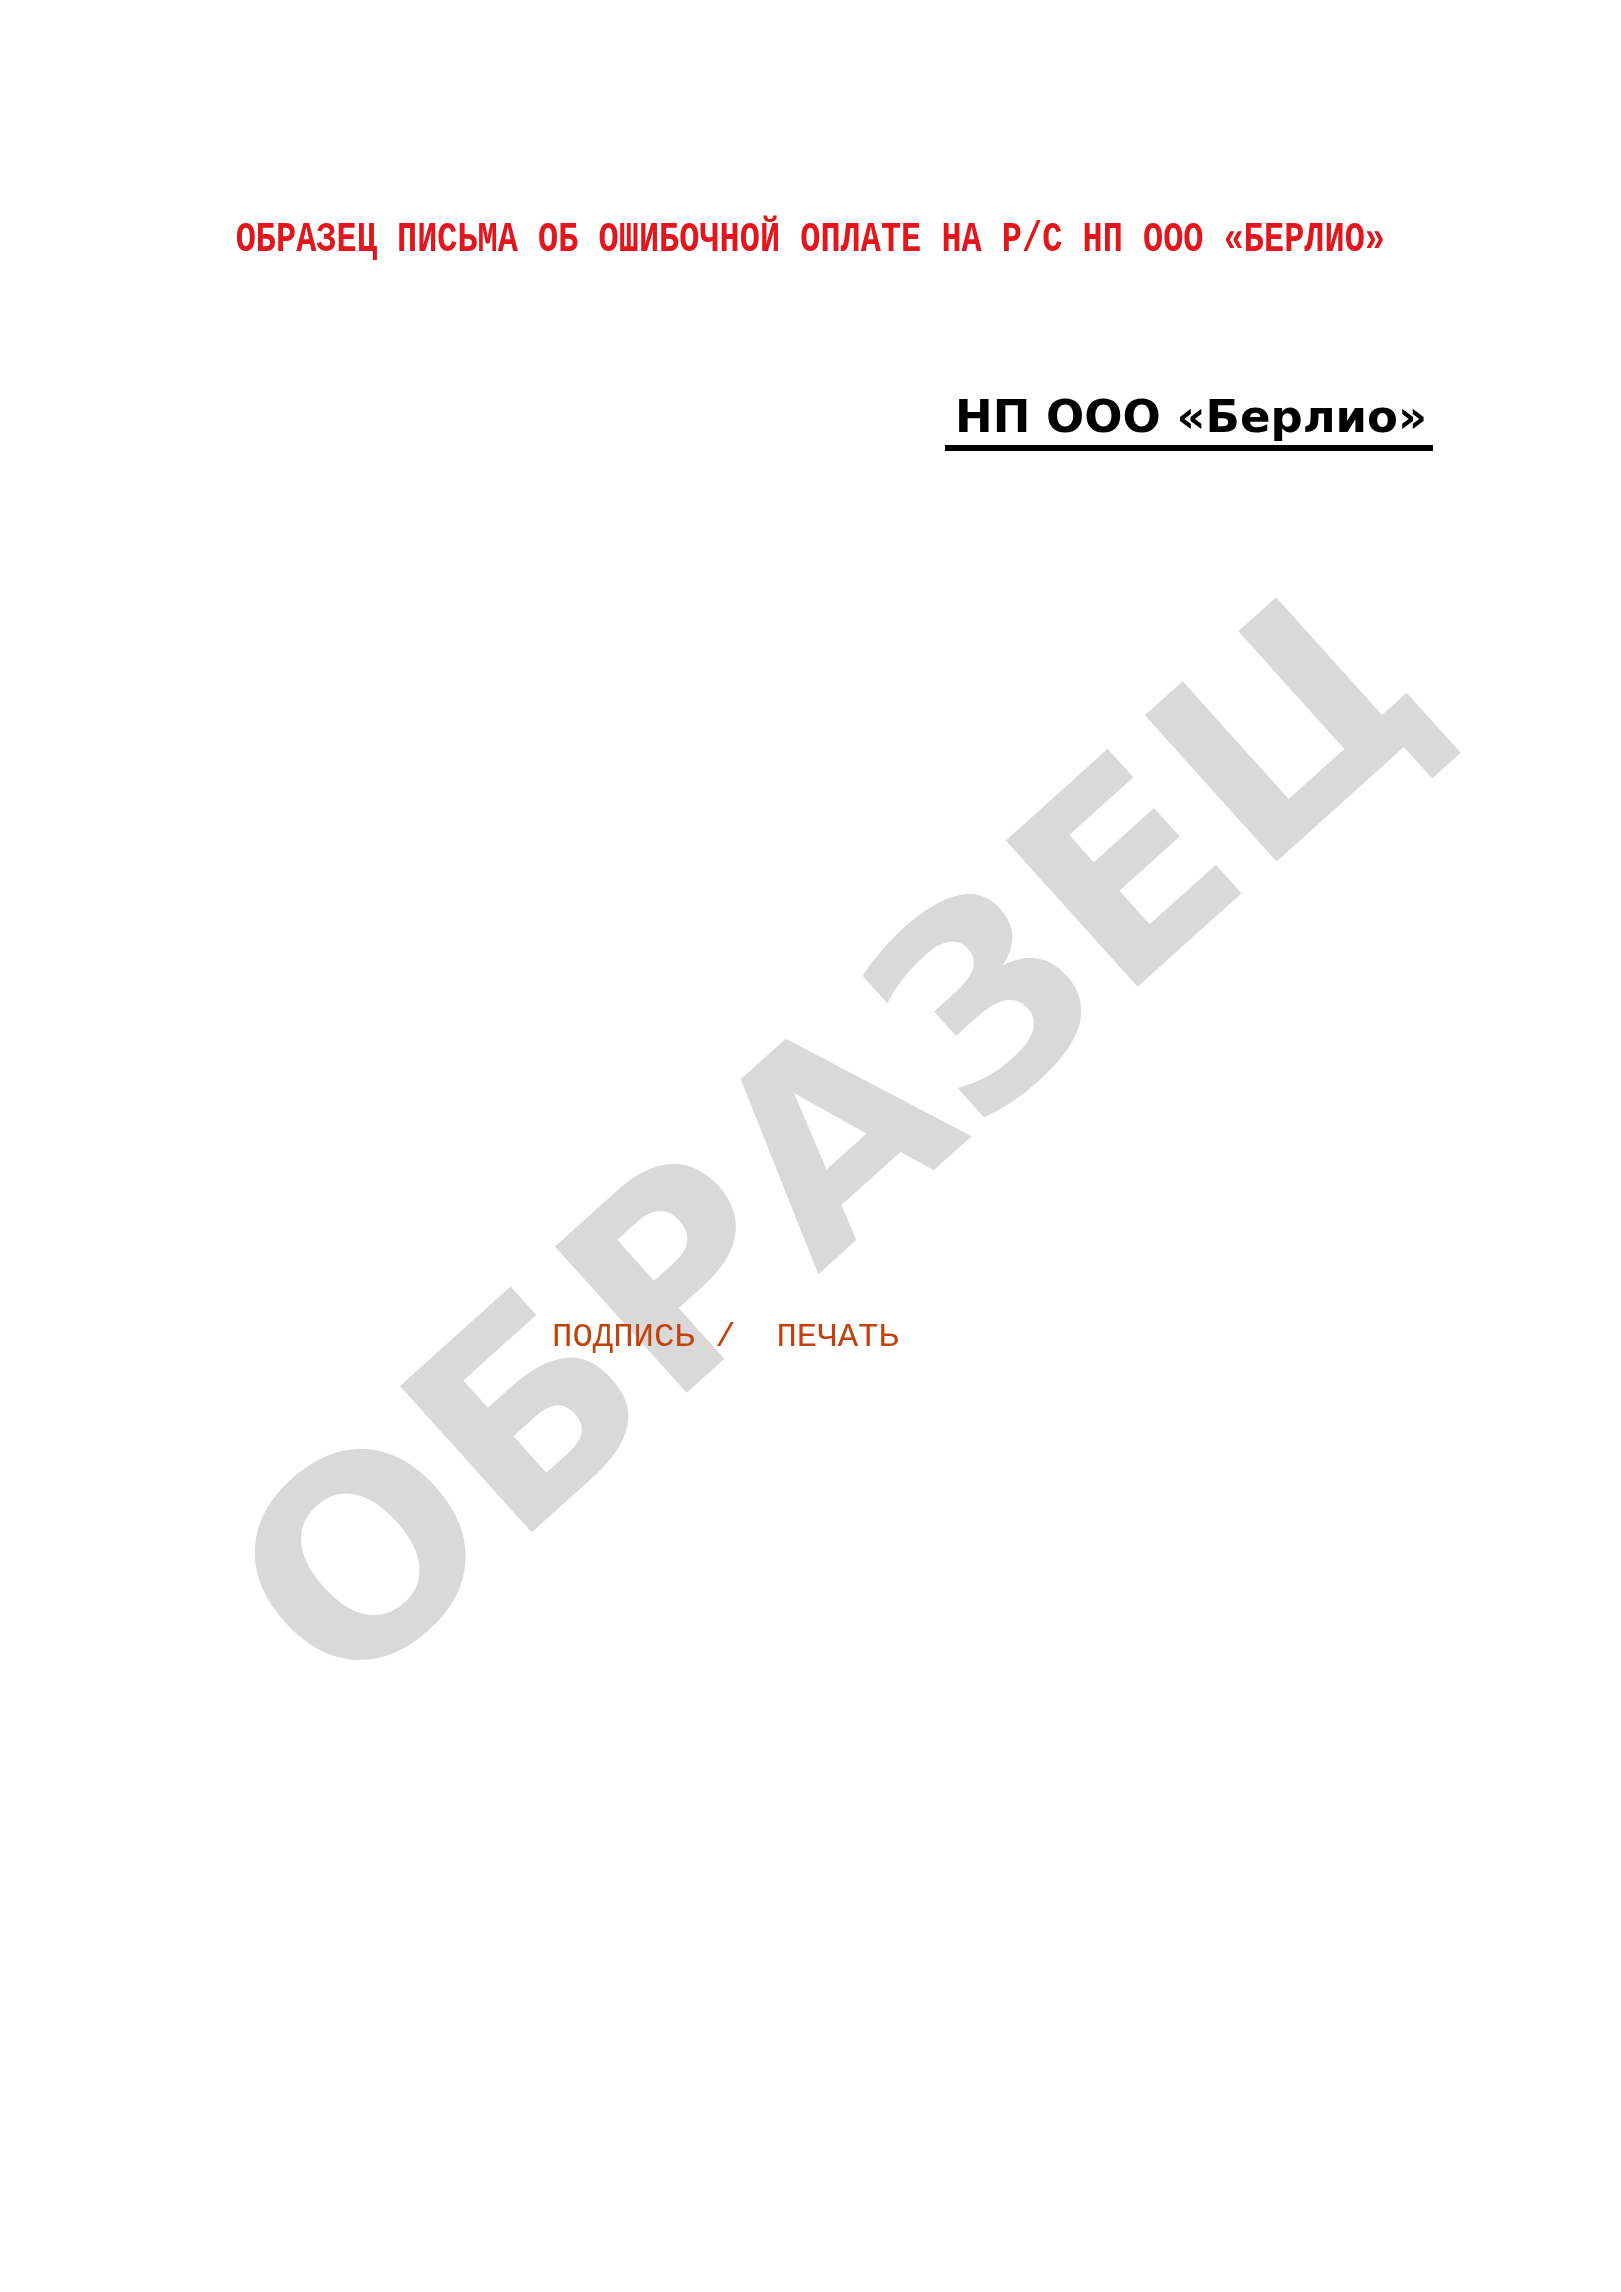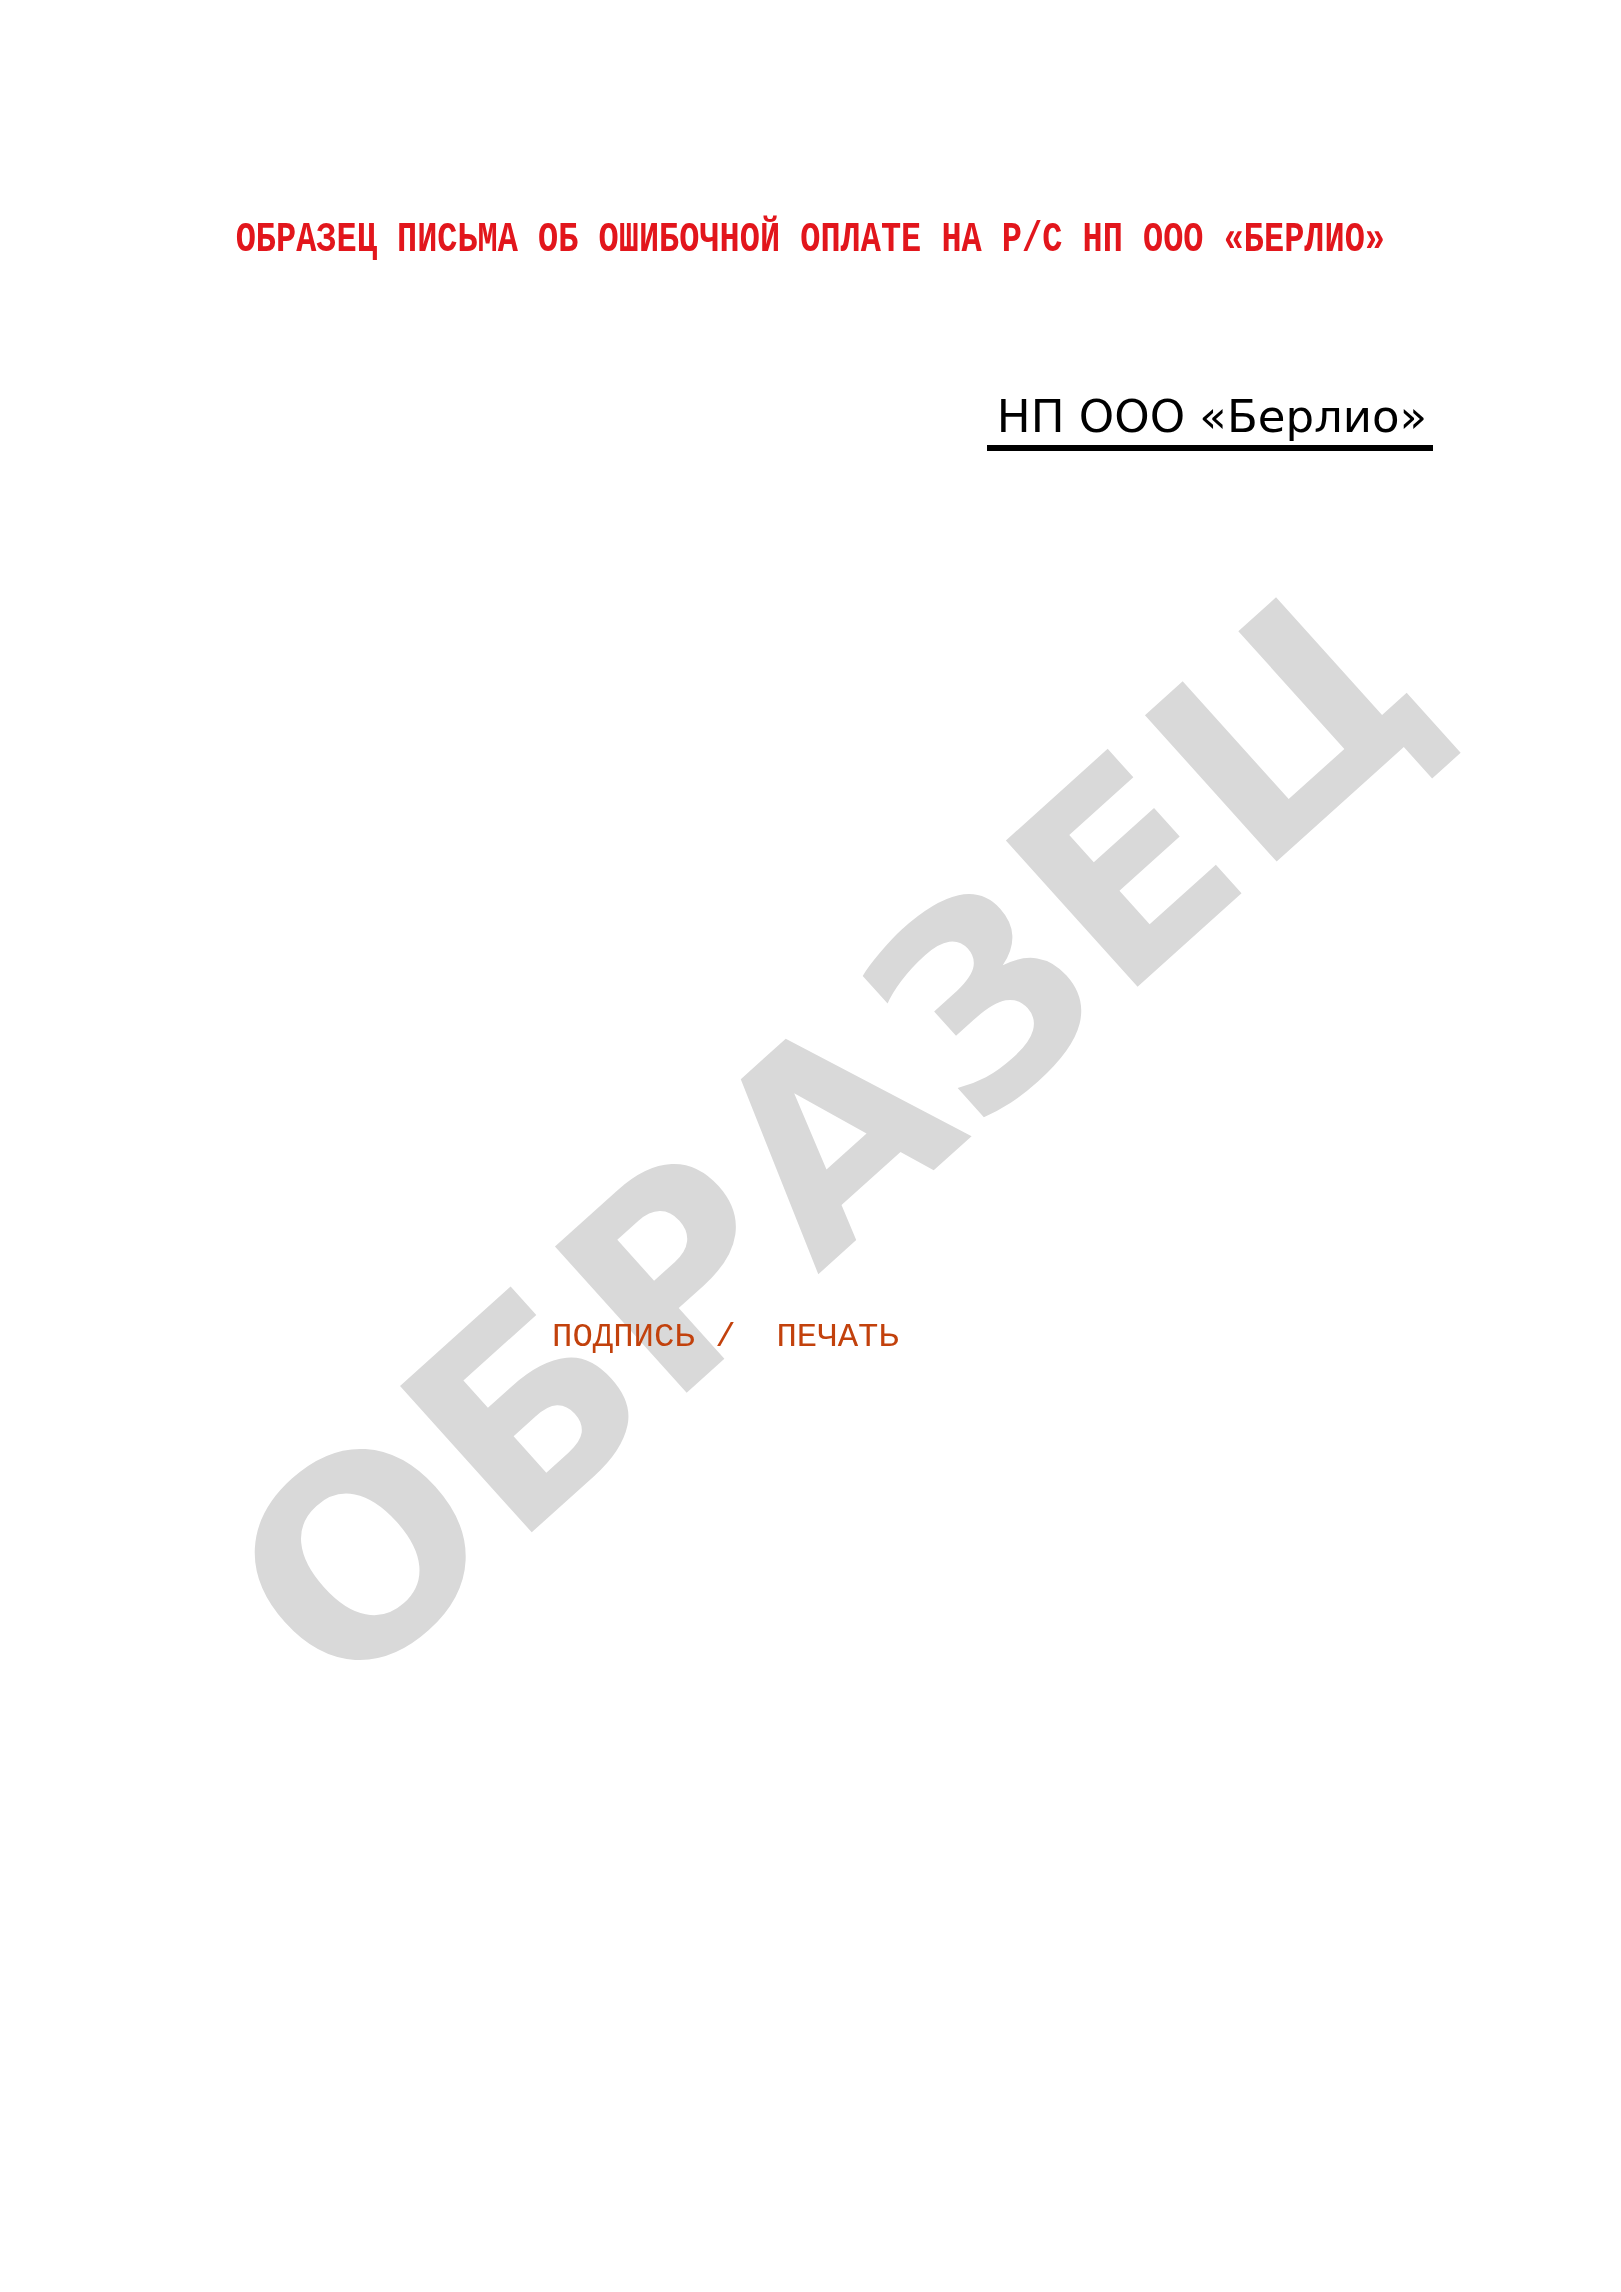--- a/index.html
+++ b/index.html
@@ -56,21 +56,21 @@
     position: absolute;
     top: 390px;
     left: 0;
     width: 1433px;
     text-align: right;
     white-space: nowrap;
   }
   .recipient .underlined {
     display: inline-block;
     font-family: "DejaVu Sans", sans-serif;
-    font-weight: normal;
+    font-weight: bold;
     font-size: 45px;
     line-height: 53px;
     color: #000000;
     border-bottom: 6.9px solid #000000;
     padding: 0 5.9px 2px 9.8px;
   }
   
   .body-par {
     position: absolute;
     left: 80px;

